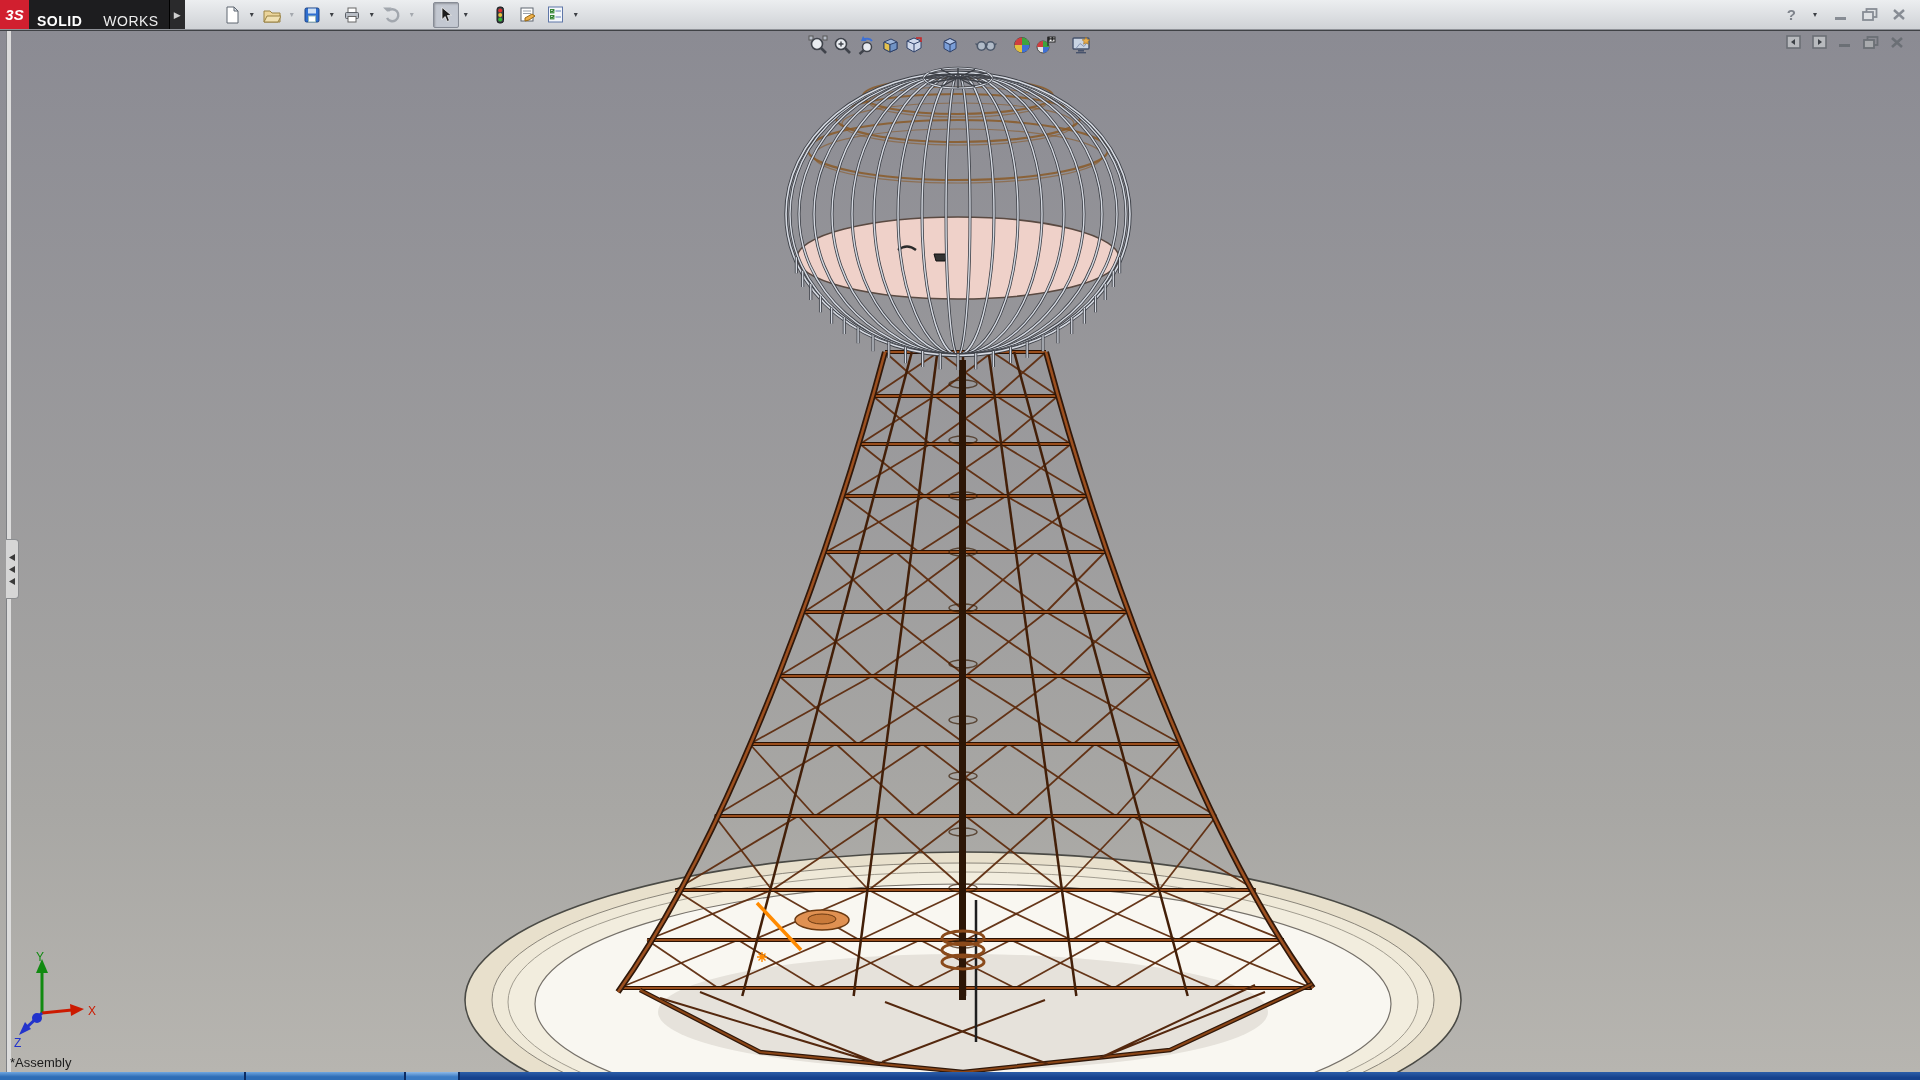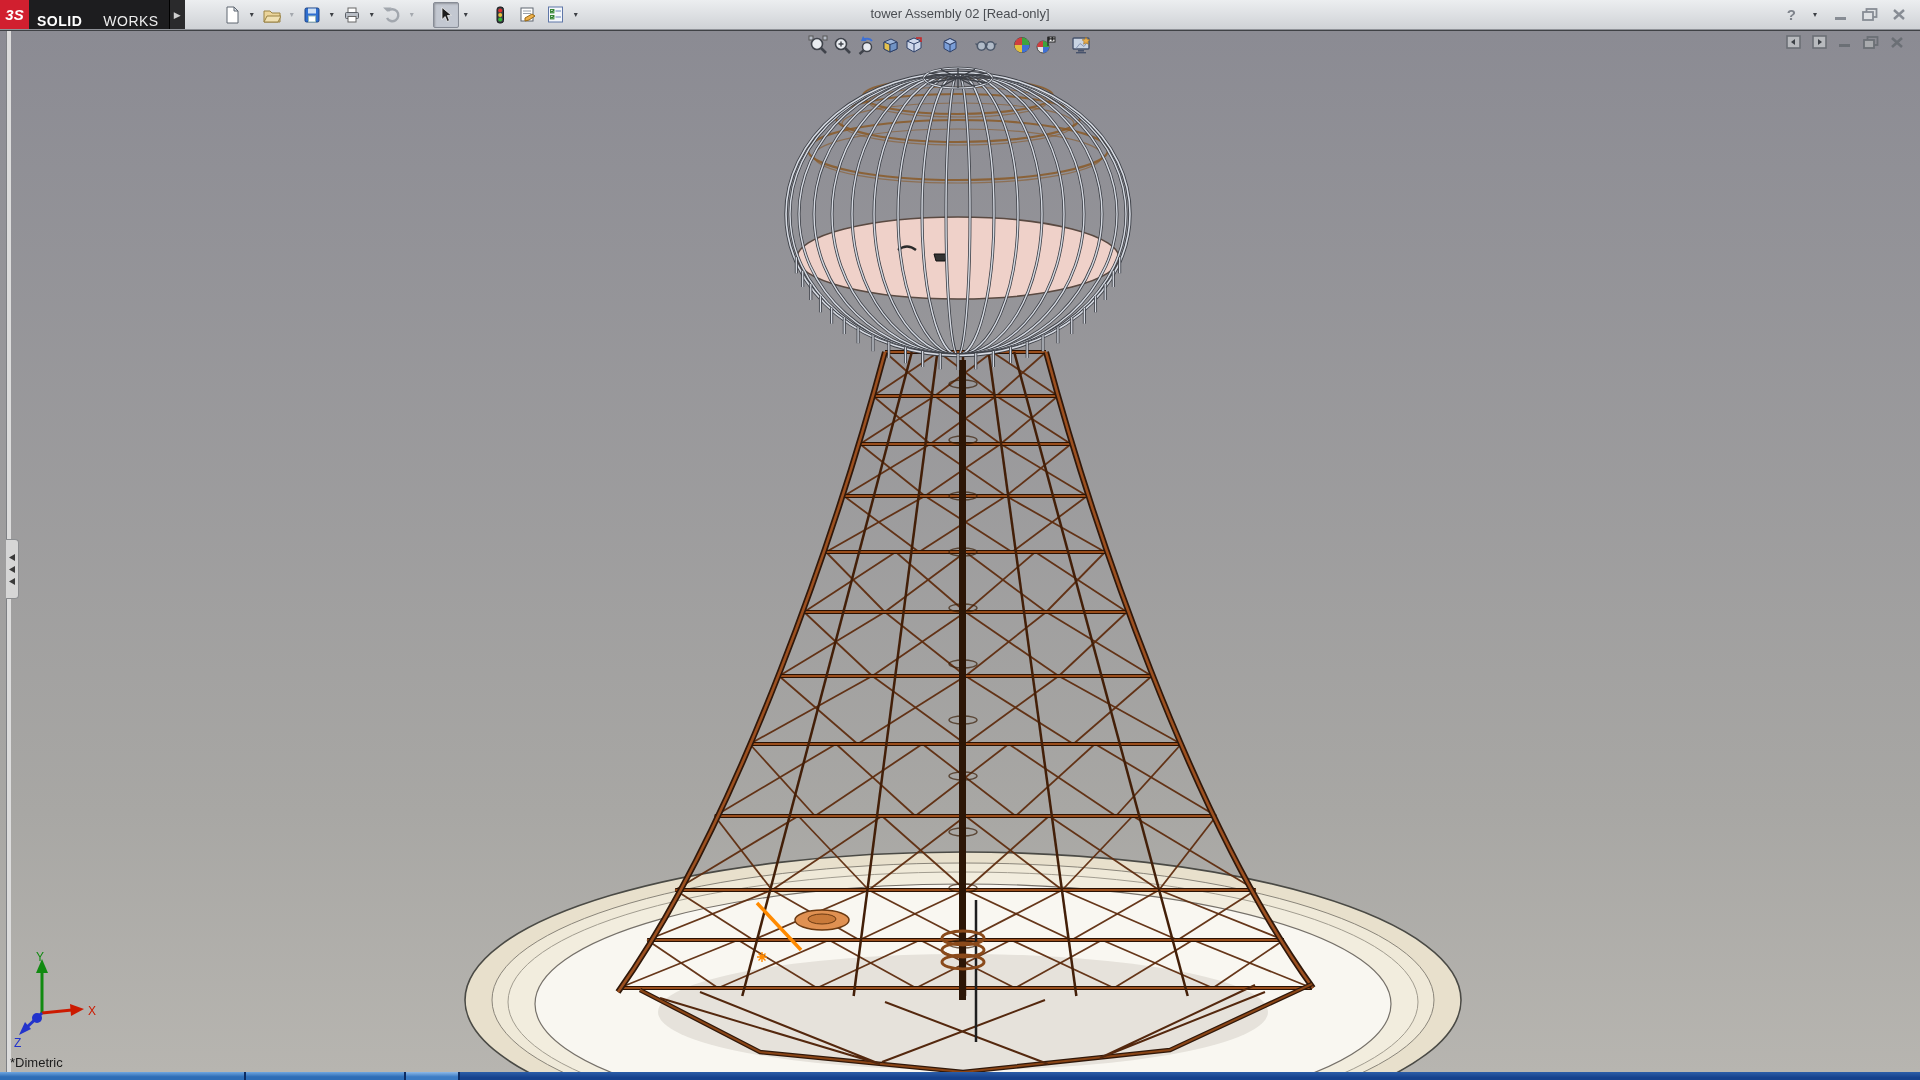--- a/index.html
+++ b/index.html
@@ -132,21 +132,20 @@
             <path d="M5,6 l1,1.2 l2,-2.6" fill="none" stroke="#2a7a2a" stroke-width="1.1"></path>
           <rect x="4.5" y="10.5" width="3.4" height="3.4" fill="#d8f0d8" stroke="#3a8a3a"></rect>
             <path d="M5,12 l1,1.2 l2,-2.6" fill="none" stroke="#2a7a2a" stroke-width="1.1"></path>
           <line x1="9.5" y1="6" x2="15" y2="6" stroke="#6a84b8"></line>
             <line x1="9.5" y1="12" x2="15" y2="12" stroke="#6a84b8"></line>
         </svg>
       </div>
         <span class="caret">▾</span>
     </div>
 
-    <div class="wintitle">tower Assembly 02 [Read-only]</div>
 
     <div class="titctl">
       <span class="helpq">?</span>
       <span class="caret">▾</span>
       <svg width="14" height="12" viewBox="0 0 14 12">
           <rect x="1" y="8" width="11" height="3" fill="#878c94"></rect>
         </svg>
       <svg width="16" height="13" viewBox="0 0 16 13">
           <rect x="4.5" y="1" width="10" height="8" fill="none" stroke="#878c94" stroke-width="1.8"></rect>
           <rect x="1" y="4" width="10" height="8" fill="#dfe1e4" stroke="#878c94" stroke-width="1.8"></rect>
@@ -570,21 +569,21 @@
       <text x="30" y="10" font-size="12" fill="#118a11" font-family="Liberation Sans">Y</text>
       <line x1="36" y1="62" x2="66" y2="59" stroke="#cc1a00" stroke-width="3"></line>
       <path d="M78,58 L64,53 L65,65 z" fill="#cc1a00"></path>
       <text x="82" y="64" font-size="12" fill="#cc1a00" font-family="Liberation Sans">X</text>
       <circle cx="31" cy="67" r="5" fill="#2233cc"></circle>
       <line x1="36" y1="62" x2="19" y2="78" stroke="#2233cc" stroke-width="3"></line>
       <path d="M13,84 L25,78 L19,71 z" fill="#2233cc"></path>
       <text x="8" y="96" font-size="12" fill="#2233cc" font-family="Liberation Sans">Z</text>
     </svg>
 
-    <div class="viewlabel">*Dimetric</div>
+    <div class="viewlabel">*Assembly</div>
   </div>
 
   <div class="taskbar">
     <div class="tseg a"></div>
     <div class="tseg b"></div>
     <div class="tseg c"></div>
     <div class="tseg d"></div>
   </div>
 </div>
 

